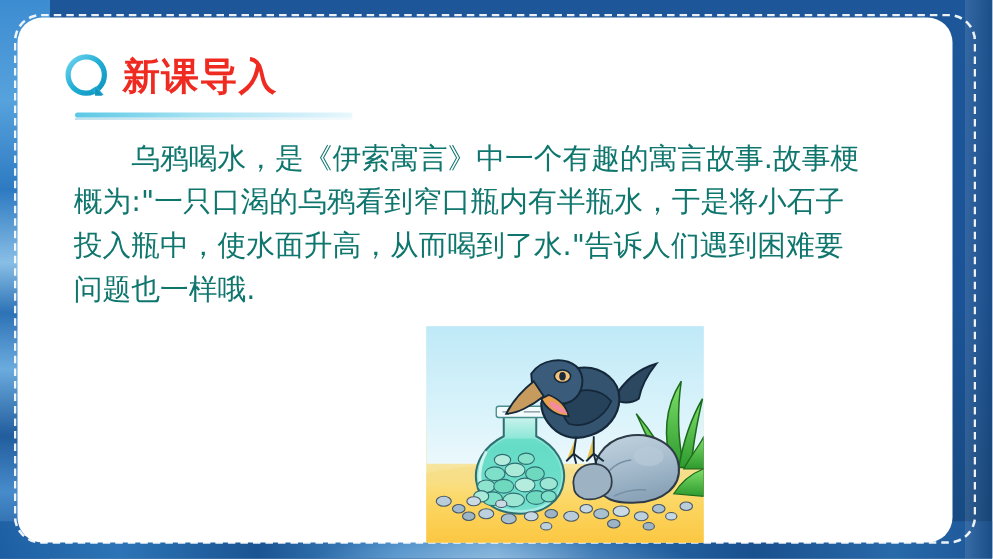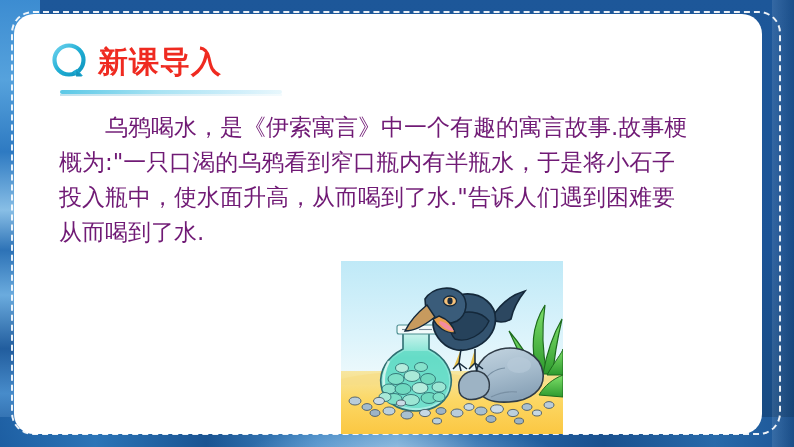--- a/index.html
+++ b/index.html
@@ -140,21 +140,21 @@
   }
 
   
   .body-text {
     position: absolute;
     left: 45px; top: 96px;
     width: 672px;
     font-family: "DejaVu Sans", "Liberation Sans", sans-serif;
     font-size: 23px;
     line-height: 35px;
-    color: #701a75;
+    color: #0f766e;
     text-align: justify;
     letter-spacing: 0px;
   }
   .body-text p {
     margin: 0;
     white-space: nowrap;
   }
   .body-text p.first { text-indent: 46px; }
 
   
@@ -198,21 +198,21 @@
       </span>
       <span class="title-text">新课导入</span>
     </div>
     <div class="title-underline"></div>
     <div class="title-underline2"></div>
 
     <div class="body-text">
       <p class="first">乌鸦喝水，是《伊索寓言》中一个有趣的寓言故事.故事梗</p>
       <p>概为:"一只口渴的乌鸦看到窄口瓶内有半瓶水，于是将小石子</p>
       <p>投入瓶中，使水面升高，从而喝到了水."告诉人们遇到困难要</p>
-      <p>从而喝到了水.</p>
+      <p>问题也一样哦.</p>
     </div>
 
     <div class="illustration">
       <svg width="222" height="176" viewBox="0 0 222 176" xmlns="http://www.w3.org/2000/svg">
         <defs>
           <linearGradient id="sky" x1="0" y1="0" x2="0" y2="1">
             <stop offset="0%" stop-color="#bfe9f7"></stop>
             <stop offset="60%" stop-color="#daf3fb"></stop>
             <stop offset="100%" stop-color="#eef9fc"></stop>
           </linearGradient>

